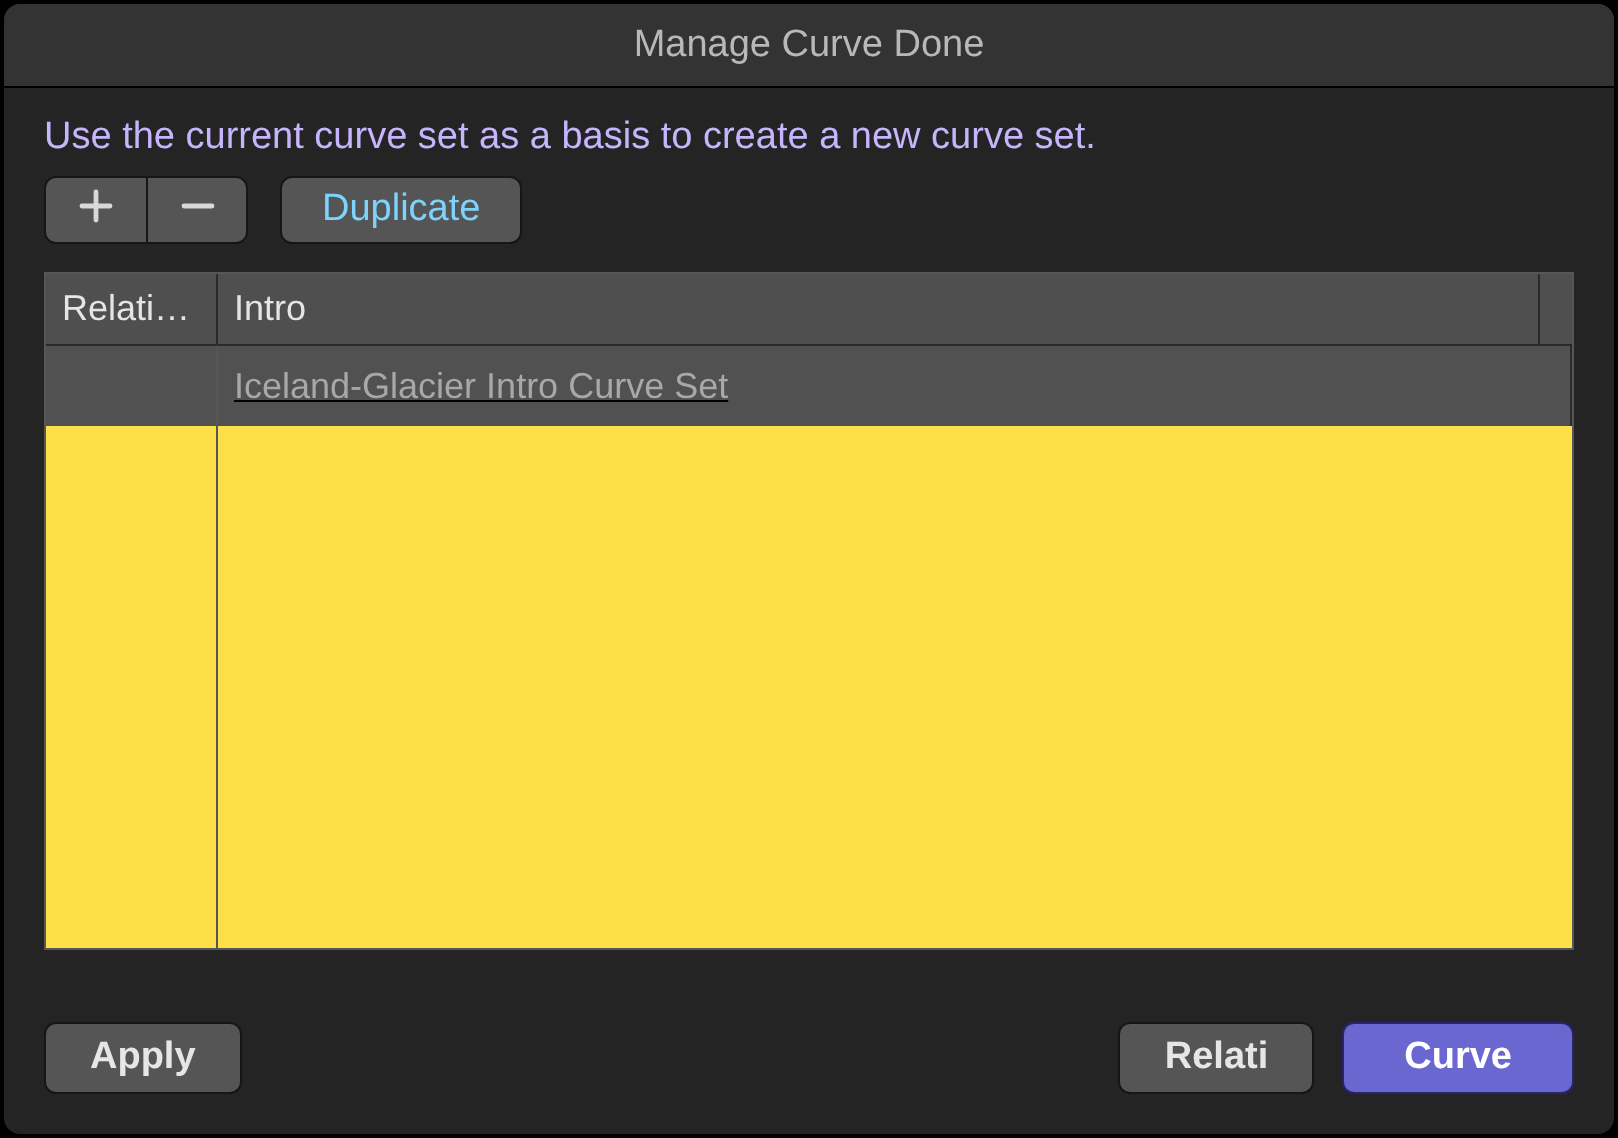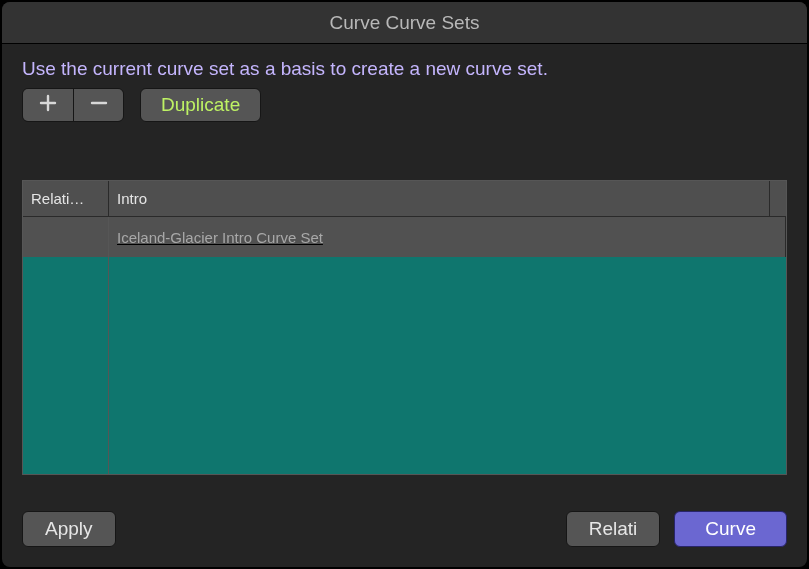--- a/index.html
+++ b/index.html
@@ -74,34 +74,33 @@
   .seg-btn + .seg-btn {
     border-left: 1px solid #161616;
   }
   .seg-btn svg { stroke: #d8d8d8; stroke-width: 2.4; stroke-linecap: round; }
   .dup-btn {
     height: 34px;
     padding: 0 20px;
     background: #555555;
     border: 1px solid #161616;
     border-radius: 6px;
-    color: #bef264;
+    color: #7dd3fc;
     font-size: 19px;
     cursor: pointer;
     line-height: 32px;
   }
 
   .table {
     border: 1px solid #565656;
-    background: #0f766e;
-    flex: 1;
-    display: flex;
-    flex-direction: column;
-    font-size: 15px;
-    margin-top: 44px;
+    background: #fde047;
+    flex: 1;
+    display: flex;
+    flex-direction: column;
+    font-size: 18px;
   }
   .table-header {
     display: flex;
     height: 36px;
     background: #4f4f4f;
     border-bottom: 1px solid #2a2a2a;
   }
   .th {
     display: flex;
     align-items: center;
@@ -152,34 +151,35 @@
   .btn {
     height: 36px;
     padding: 0 22px;
     background: #555555;
     border: 1px solid #161616;
     border-radius: 6px;
     color: #e6e6e6;
     font-size: 19px;
     cursor: pointer;
     line-height: 34px;
+    font-weight: bold;
   }
   .btn.primary {
     background: #6b67d1;
     border-color: #28246b;
     color: #fff;
     padding: 0 30px;
   }
 </style>
 </head>
 <body>
 
 <div class="dialog">
 
-  <div class="titlebar">Curve Curve Sets</div>
+  <div class="titlebar">Manage Curve Done</div>
 
   <div class="content">
 
     <div class="instruction">Use the current curve set as a basis to create a new curve set.</div>
 
     <div class="toolbar-row">
       <div class="segmented">
         <div class="seg-btn">
           <span>
             <svg width="18" height="18" viewBox="0 0 18 18">

